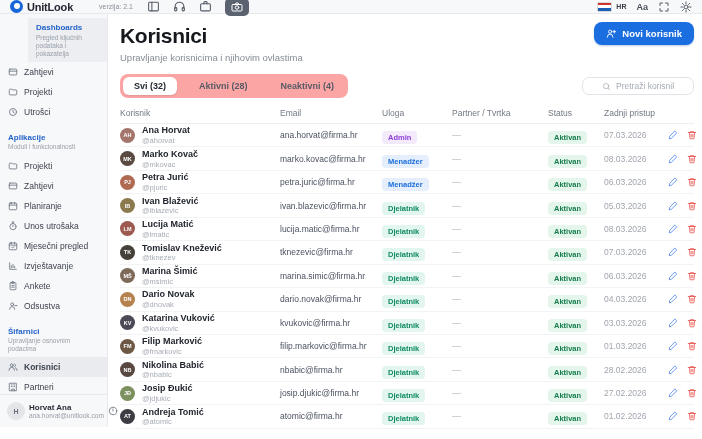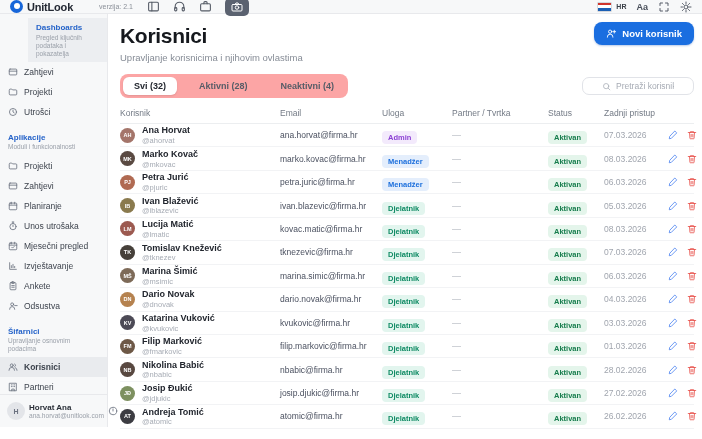--- a/index.html
+++ b/index.html
@@ -445,21 +445,21 @@
           </div>
         </div>
         <div class="trow grid-cols">
           <div class="user-cell">
             <span class="avatar" style="background: rgb(156, 90, 80);">LM</span>
             <span>
               <div class="uname">Lucija Matić</div>
               <div class="uhandle">@lmatic</div>
             </span>
           </div>
-          <span class="email">kovac.matic@firma.hr</span>
+          <span class="email">lucija.matic@firma.hr</span>
           <span><span class="badge employee">Djelatnik</span></span>
           <span class="partner">—</span>
           <span><span class="badge status-active">Aktivan</span></span>
           <span class="date">08.03.2026</span>
           <div class="actions">
             <span class="act act-edit">
               <svg viewBox="0 0 24 24" width="10" height="10" fill="none" stroke="currentColor" stroke-width="2" stroke-linecap="round" stroke-linejoin="round">
                 <path d="M17 3l4 4L8 20l-5 1 1-5z"></path>
               </svg>
             </span>
@@ -657,21 +657,21 @@
             <span class="avatar" style="background: rgb(60, 60, 66);">AT</span>
             <span>
               <div class="uname">Andreja Tomić</div>
               <div class="uhandle">@atomic</div>
             </span>
           </div>
           <span class="email">atomic@firma.hr</span>
           <span><span class="badge employee">Djelatnik</span></span>
           <span class="partner">—</span>
           <span><span class="badge status-active">Aktivan</span></span>
-          <span class="date">26.02.2026</span>
+          <span class="date">01.02.2026</span>
           <div class="actions">
             <span class="act act-edit">
               <svg viewBox="0 0 24 24" width="10" height="10" fill="none" stroke="currentColor" stroke-width="2" stroke-linecap="round" stroke-linejoin="round">
                 <path d="M17 3l4 4L8 20l-5 1 1-5z"></path>
               </svg>
             </span>
             <span class="act act-del">
               <svg viewBox="0 0 24 24" width="10" height="10" fill="none" stroke="currentColor" stroke-width="2" stroke-linecap="round" stroke-linejoin="round">
                 <path d="M3 6h18M8 6V4h8v2M6 6l1 14a1 1 0 0 0 1 1h8a1 1 0 0 0 1-1l1-14M10 10.5v6M14 10.5v6"></path>
               </svg>

